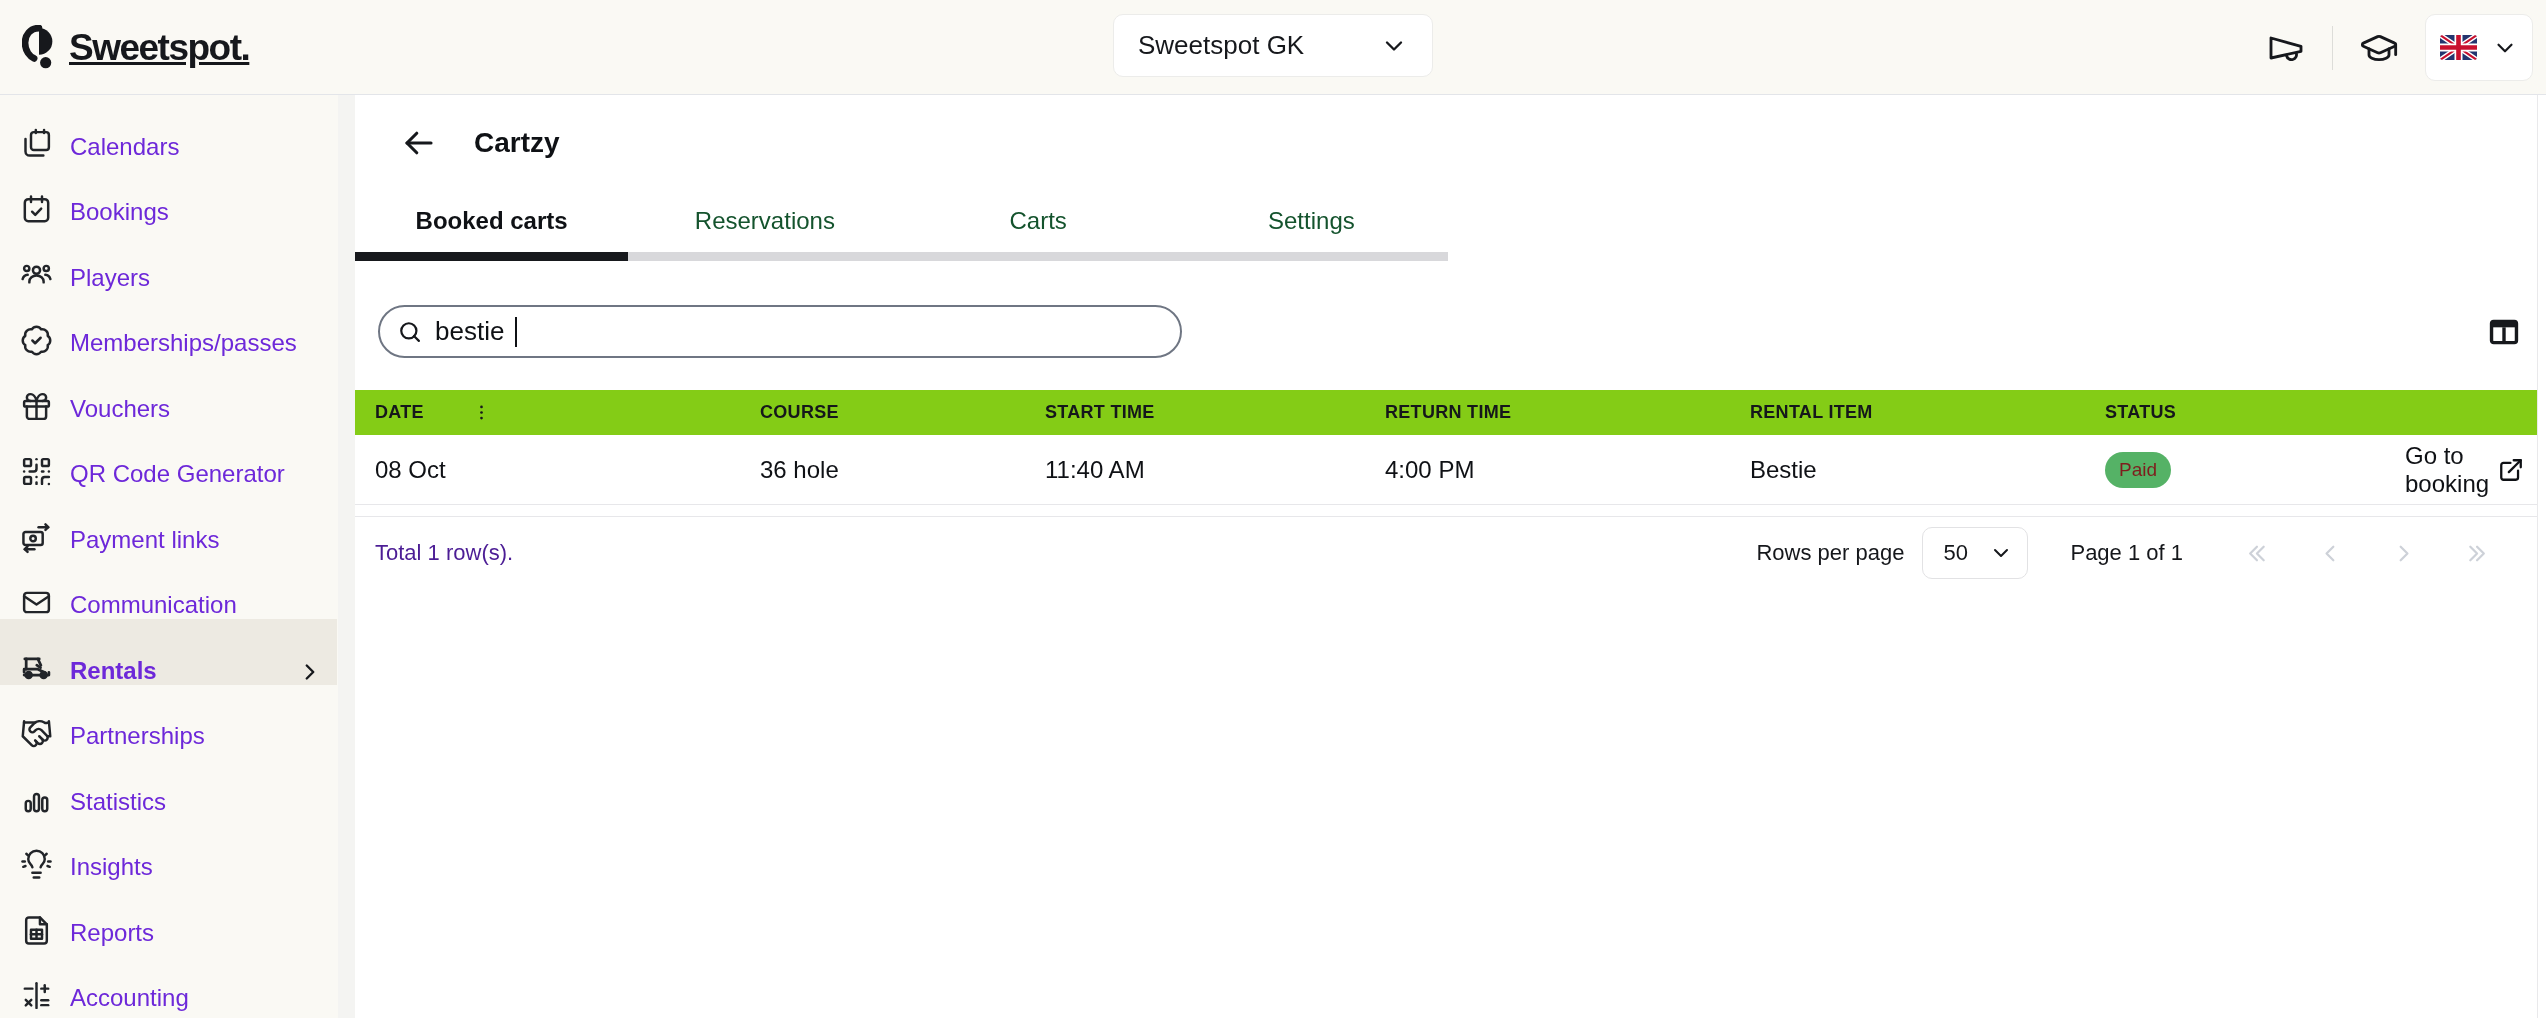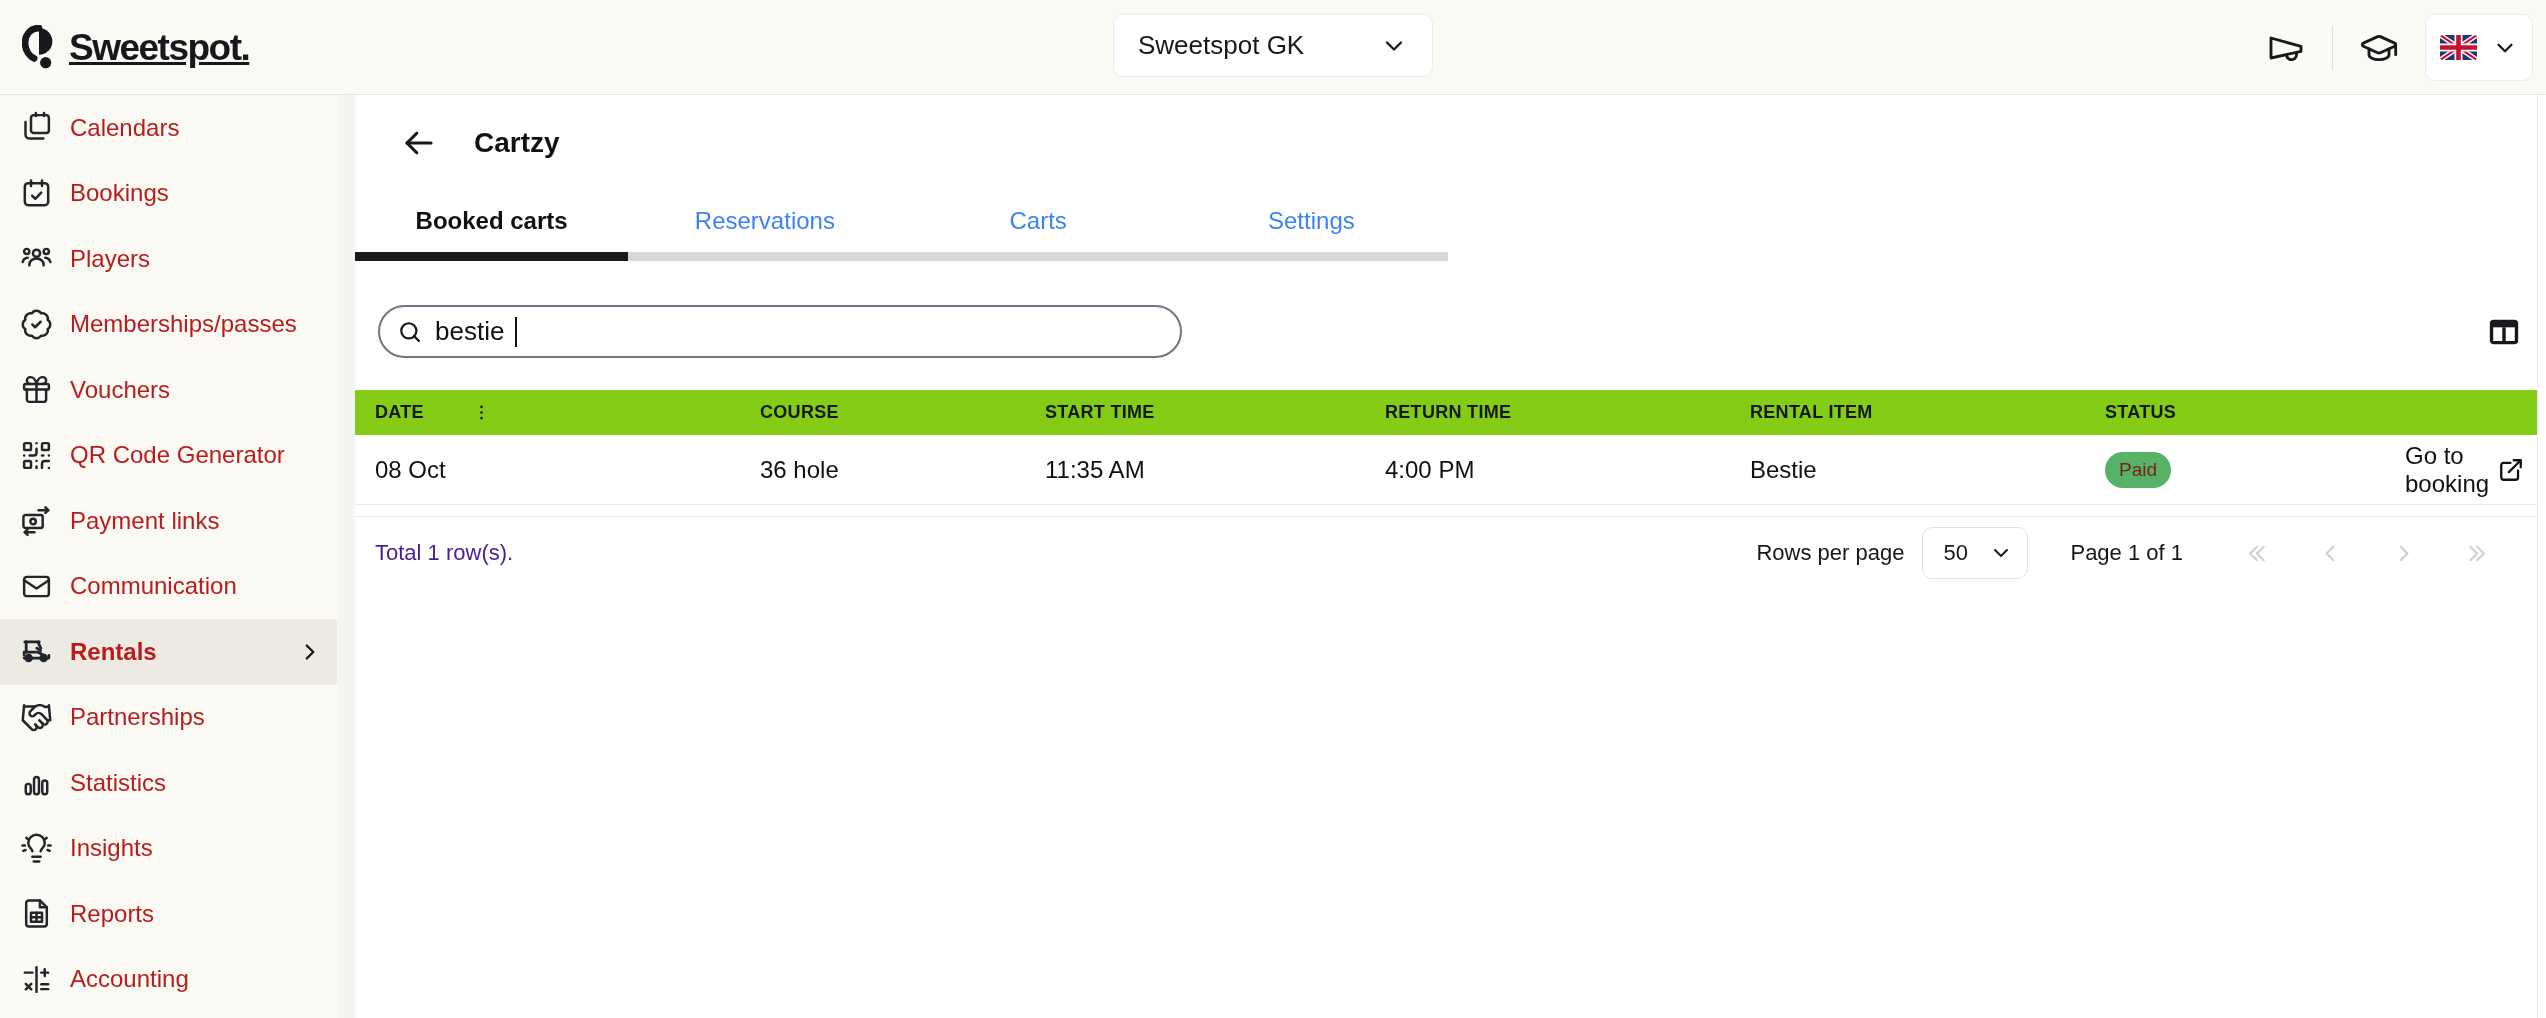--- a/index.html
+++ b/index.html
@@ -19,37 +19,37 @@
   .topbar-right { position:absolute; right:13px; top:0; height:95px; display:flex; align-items:center; gap:24px; }
   .tb-icon-btn { width:44px; height:44px; display:flex; align-items:center; justify-content:center; cursor:pointer; color:#16181C; }
   .tb-divider { width:1px; height:44px; background:#DDDDD9; }
   .lang-btn { width:108px; height:67px; background:#fff; border:1px solid #ECECEA; border-radius:10px;
     display:flex; align-items:center; justify-content:center; gap:15px; cursor:pointer; }
   .flag { width:37px; height:25px; border-radius:3px; overflow:hidden; }
 
   
   .sidebar { position:absolute; left:0; top:95px; width:355px; height:923px; background:#FAF9F4; }
   .side-scrollbar { position:absolute; right:0; top:0; width:17px; height:100%; background:#F4F4F2; }
-  .nav-item { width:337px; height:65.5px; display:flex; align-items:center; padding:0 14px 0 20px;
-    gap:17px; font-size:24px; color:#b91c1c; cursor:pointer; }
+  .nav-item { width:337px; height:65.5px; display:flex; align-items:flex-end; padding:0 14px 0 20px;
+    gap:17px; font-size:24px; color:#6d28d9; cursor:pointer; }
   .nav-item .nicon { width:33px; height:33px; color:#222529; flex:none; }
   .nav-item.active { background:#EDEAE2; font-weight:700; }
   .nav-item .nav-chev { margin-left:auto; color:#16181C; }
 
   
   .main { position:absolute; left:355px; top:95px; width:2191px; height:923px; background:#fff; }
   .page-scrollbar { position:absolute; right:0; top:0; width:9px; height:100%; background:#fff; border-left:1px solid #E9E9EB; }
   .content { position:absolute; left:0; top:4px; width:2182px; height:923px; }
 
   .content-header { display:flex; align-items:center; padding:26px 0 0 46px; gap:37px; }
   .back-btn { width:36px; height:36px; color:#16181C; cursor:pointer; }
   .page-title { font-size:28px; font-weight:700; color:#0F1115; }
 
   .tabs { margin-top:30px; width:1093px; position:relative; display:flex; }
-  .tab { width:273.25px; text-align:center; padding:16px 0 26px; font-size:24px; color:#3b82f6; cursor:pointer; }
+  .tab { width:273.25px; text-align:center; padding:16px 0 26px; font-size:24px; color:#14532d; cursor:pointer; }
   .tab.active { color:#0F1115; font-weight:700; }
   .tabs-track { position:absolute; left:0; bottom:0; width:1093px; height:9px; background:#D8D8DB; }
   .tabs-track-active { position:absolute; left:0; bottom:0; width:273px; height:9px; background:#17191D; }
 
   .toolbar { margin-top:44px; display:flex; align-items:center; padding:0 16px 0 23px; }
   .search-box { width:804px; height:53px; border:2px solid #6F7683; border-radius:27px;
     display:flex; align-items:center; padding:0 14px 0 16px; gap:11px; cursor:text; }
   .search-box .sicon { color:#15171B; flex:none; }
   .search-text { font-size:26px; color:#0F1115; }
   .caret { width:2px; height:30px; background:#0F1115; }
@@ -403,21 +403,21 @@
         <div>START TIME</div>
         <div>RETURN TIME</div>
         <div>RENTAL ITEM</div>
         <div>STATUS</div>
         <div></div>
       </div>
 
       <div class="trow">
         <div>08 Oct</div>
         <div>36 hole</div>
-        <div>11:35 AM</div>
+        <div>11:40 AM</div>
         <div>4:00 PM</div>
         <div>Bestie</div>
         <div><span class="status-badge">Paid</span></div>
         <div class="cell-action">
           <span class="goto-link">
             <span>Go to booking</span>
             <span>
               <svg width="26" height="26" viewBox="0 0 24 24" fill="none" stroke="currentColor" stroke-width="2.1" stroke-linecap="round" stroke-linejoin="round">
                 <path d="M14.5 3H21v6.5"></path>
                   <path d="M10 14 21 3"></path>

